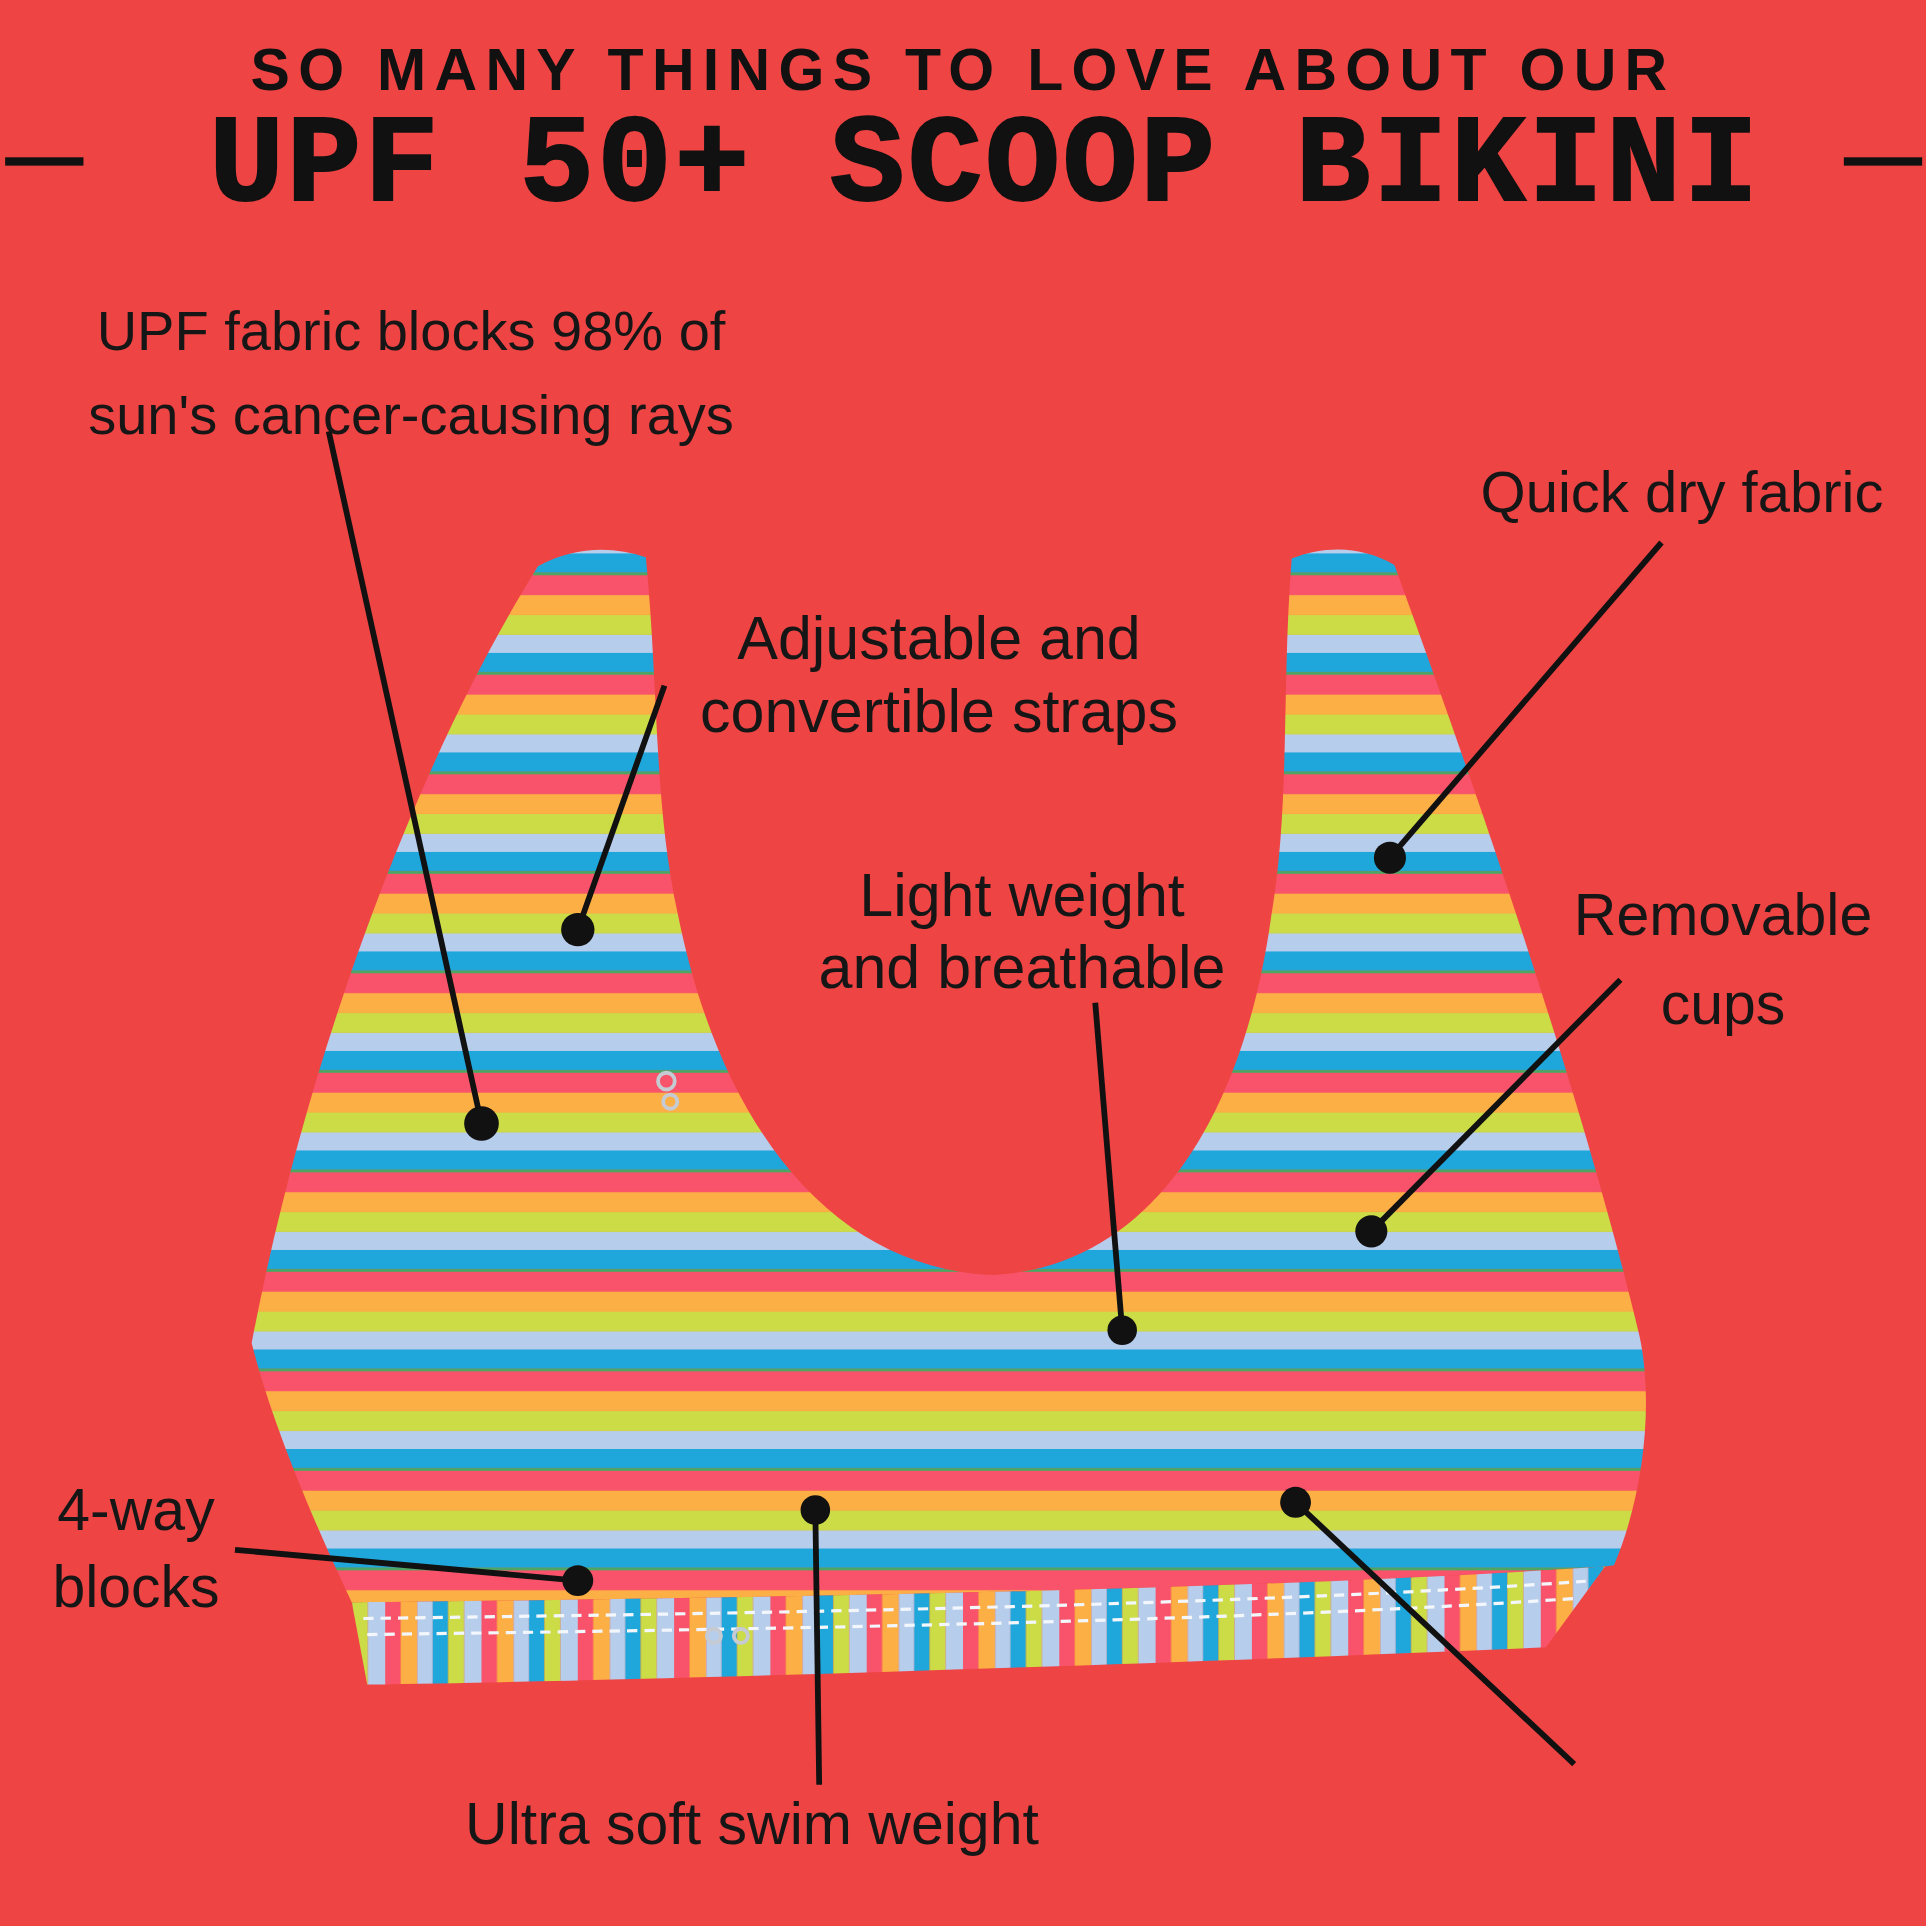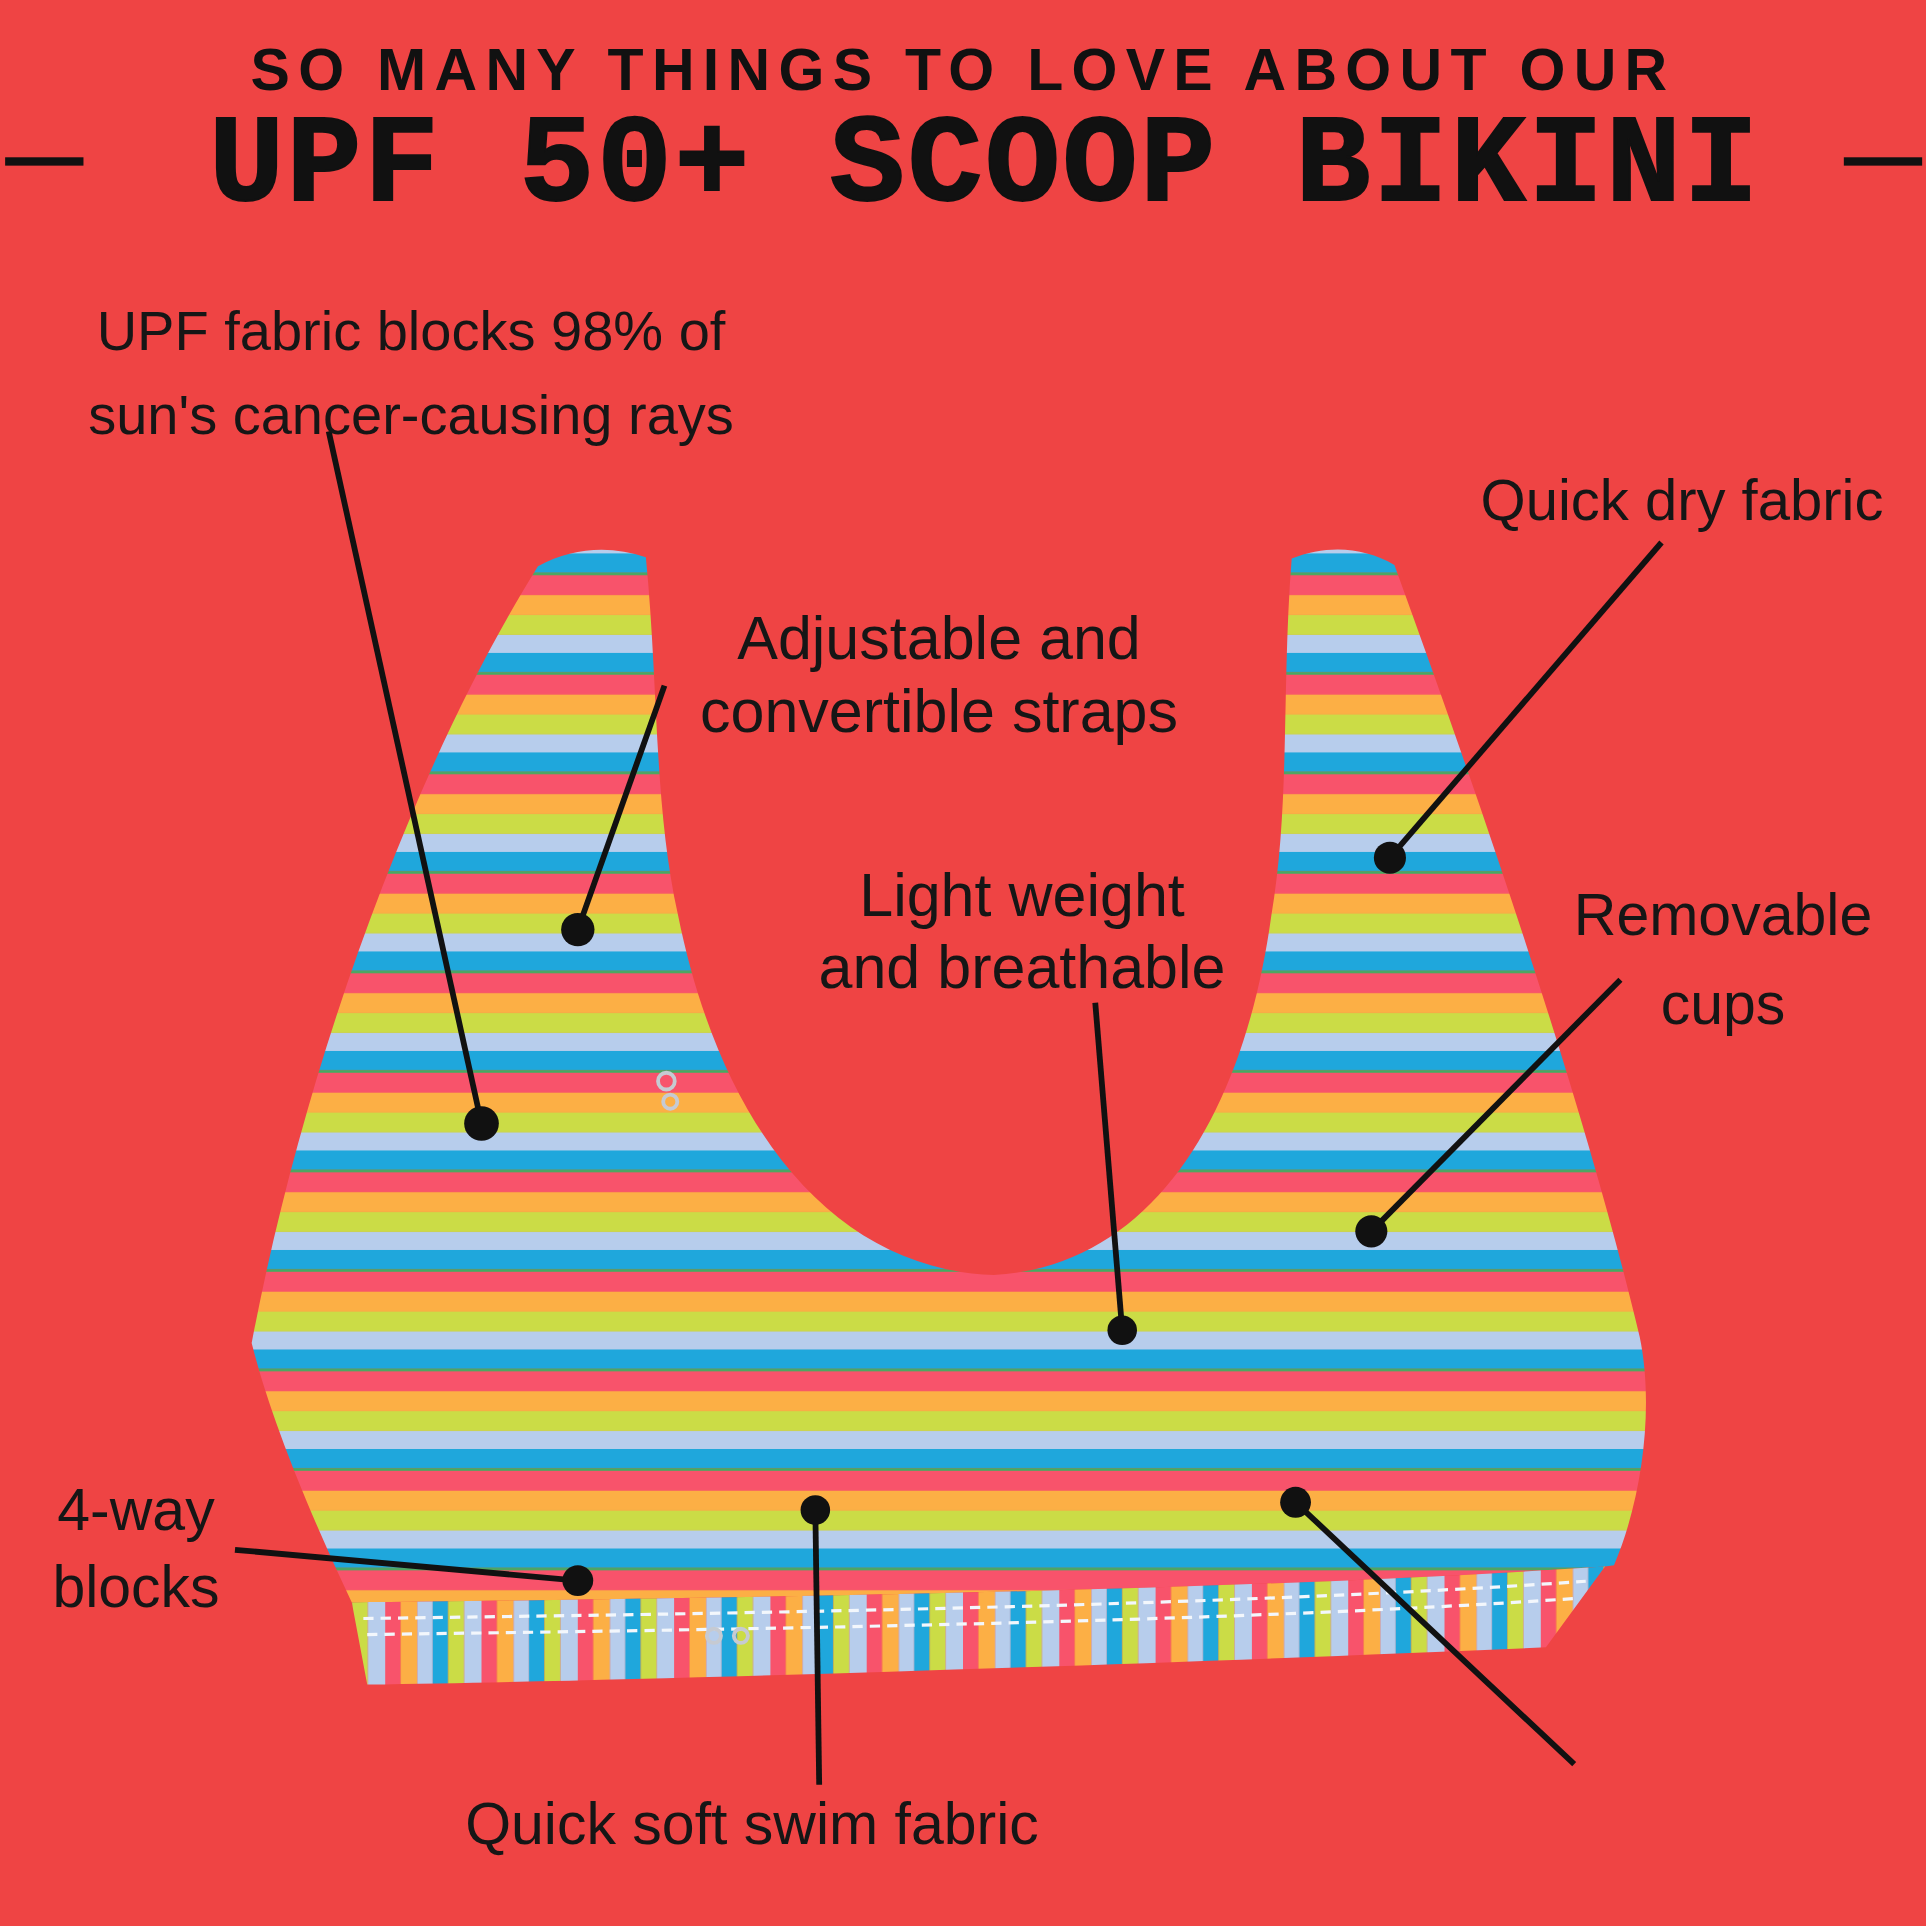--- a/index.html
+++ b/index.html
@@ -6,21 +6,21 @@
   #canvas{position:relative;width:1926px;height:1926px;background:#ef4444;overflow:hidden;
           font-family:"Liberation Sans",sans-serif;color:#111;}
   .abs{position:absolute;}
   .center{transform:translateX(-50%);text-align:center;white-space:nowrap;}
   #kicker{left:50%;top:36px;font-size:59px;font-weight:700;letter-spacing:8.3px;}
   #main-title{left:50%;top:96px;font-size:125px;font-weight:700;letter-spacing:2.6px;
               font-family:Liberation Mono, monospace;margin-left:22px;-webkit-text-stroke:1.9px #111;}
   .callout{line-height:1.22;font-size:59px;color:#161616;}
   .callout .line{display:block;}
   #co-upf{left:411px;top:289px;font-size:56px;line-height:1.5;}
-  #co-quick{left:1682px;top:457px;font-size:58px;margin-top:8px;}
+  #co-quick{left:1682px;top:457px;font-size:58px;}
   #co-adjust{left:939px;top:602px;font-size:61px;line-height:1.2;}
   #co-light{left:1022px;top:860px;font-size:61px;line-height:1.18;}
   #co-cups{left:1723px;top:871px;line-height:1.5;}
   #co-stretch{left:136px;top:1472px;line-height:1.3;}
   #co-ultra{left:752px;top:1789px;}
   #co-machine{left:1721px;top:1739px;line-height:1.25;}
   svg{position:absolute;left:0;top:0;}
 </style>
 </head>
 <body>
@@ -122,18 +122,18 @@
     <span class="line">Removable</span>
     <span class="line">cups</span>
   </div>
 
   <div class="abs center callout" id="co-stretch">
     <span class="line">4-way</span>
     <span class="line">blocks</span>
   </div>
 
   <div class="abs center callout" id="co-ultra">
-    <span class="line">Quick soft swim fabric</span>
+    <span class="line">Ultra soft swim weight</span>
   </div>
 
 
 </div>
 
 
 </body></html>

